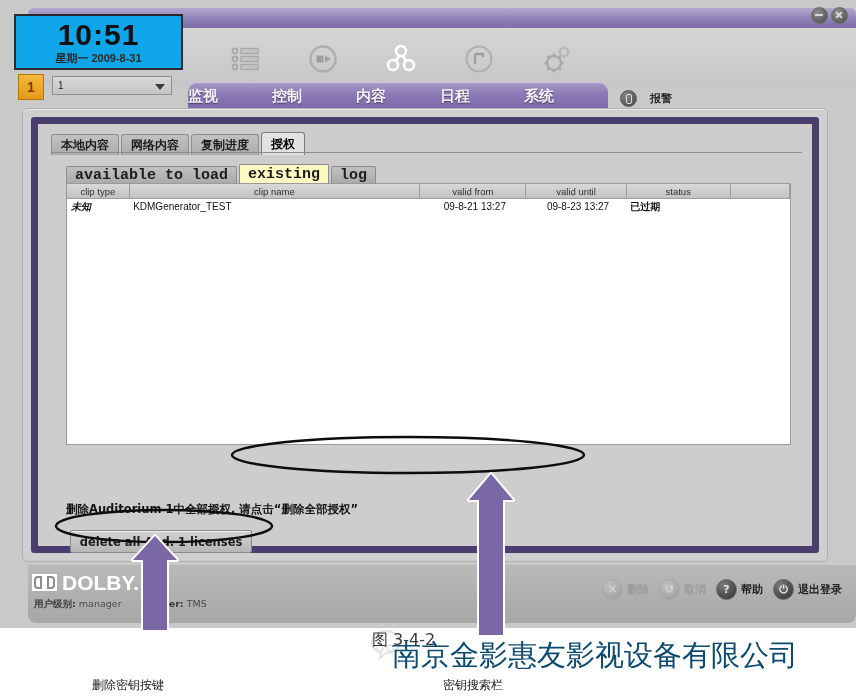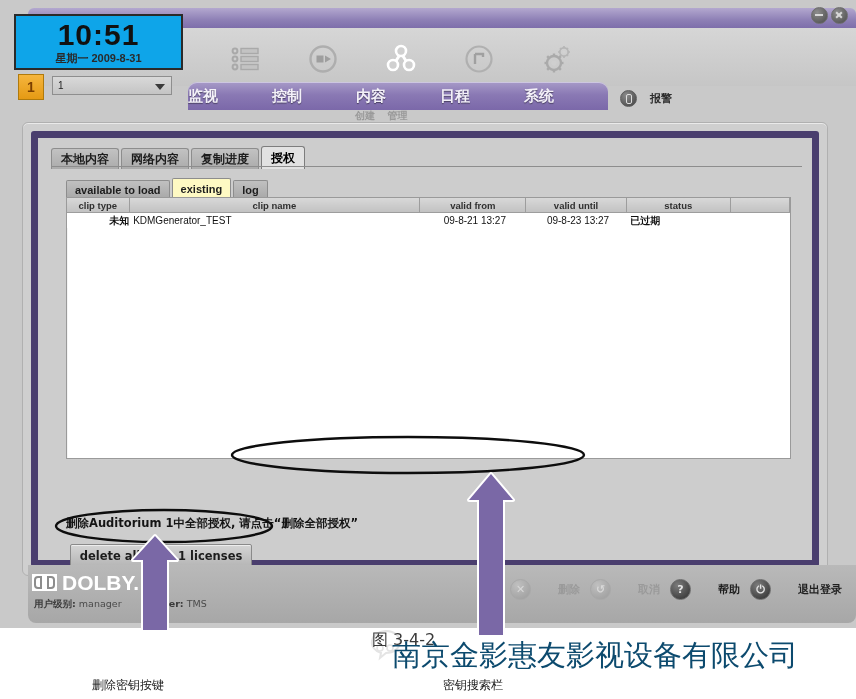--- a/index.html
+++ b/index.html
@@ -106,21 +106,21 @@
     border:1px solid #5d5d5d;position:relative;
   }
   .alarm-dot::after{
     content:"";position:absolute;left:5px;top:3px;width:4px;height:8px;
     border:1px solid #ddd;border-radius:2px;
   }
   .alarm-label{font-size:11px;font-weight:bold;color:#2d2d2d;font-family:"DejaVu Sans",sans-serif;}
 
   
   .panel-outer{
-    position:absolute;left:22px;top:122px;width:804px;height:452px;
+    position:absolute;left:22px;top:108px;width:804px;height:452px;
     background:#cfcfcf;border:1px solid #b0b0b0;border-radius:6px;
     box-shadow:inset 0 1px 0 #eaeaea;
   }
   .panel-purple{
     position:absolute;left:8px;top:8px;right:8px;bottom:8px;
     background:#4a3e6e;border-radius:3px;
   }
   .panel-inner{
     position:absolute;left:7px;top:7px;right:7px;bottom:7px;
     background:#cdcdcd;
@@ -139,46 +139,46 @@
     background:#e2e2e2;height:22px;color:#000;border-color:#7d7d7d;
   }
   .tabs-underline{
     position:absolute;left:13px;top:28px;right:10px;height:1px;background:#8d8d8d;
   }
   .subtabrow{position:absolute;left:28px;top:40px;display:flex;align-items:flex-end;}
   .subtab{
     height:17px;padding:0 8px;margin-right:2px;
     background:linear-gradient(180deg,#c0c0c0,#a9a9a9);
     border:1px solid #8d8d8d;border-bottom:none;border-radius:2px 2px 0 0;
-    font-size:11px;font-weight:bold;color:#1d1d1d;
-    display:flex;align-items:center;font-family:Liberation Sans, sans-serif;
+    font-size:15px;font-weight:bold;color:#1d1d1d;
+    display:flex;align-items:center;font-family:Liberation Mono, monospace;
   }
   .subtab.active{background:#fef9c3;height:19px;}
 
   
   .table-wrap{
     position:absolute;left:28px;top:59px;width:723px;height:260px;
     background:#ffffff;border:1px solid #9a9a9a;
     box-shadow:inset 1px 1px 0 #f4f4f4;
   }
   table.lic{border-collapse:collapse;width:100%;table-layout:fixed;}
   table.lic th{
     background:linear-gradient(180deg,#d8d8d8,#c2c2c2);
     border:1px solid #9d9d9d;border-top:none;border-left:none;
-    font-size:9.5px;font-weight:bold;color:#303030;
+    font-size:9.5px;font-weight:normal;color:#303030;
     height:14px;padding:0;text-align:center;
     font-family:"Liberation Sans",sans-serif;
   }
   table.lic td{
     font-size:10px;color:#111;height:15px;padding:0 0 0 4px;
     border:none;white-space:nowrap;overflow:hidden;
     font-family:"Liberation Sans",sans-serif;
   }
   table.lic tr.row td{background:#ffffff;}
-  td.cliptype{text-align:right;font-weight:bold;font-family:"DejaVu Sans",sans-serif;font-size:10px;border-right:1px solid #bdbdbd;}
+  td.cliptype{text-align:left;font-weight:bold;font-family:"DejaVu Sans",sans-serif;font-size:10px;border-right:1px solid #bdbdbd;font-style:italic;}
   td.status{font-weight:bold;font-family:"DejaVu Sans",sans-serif;font-size:10px;}
   td.dt{text-align:center;}
 
   
   .filter-row{
     position:absolute;left:28px;top:338px;width:723px;height:22px;display:flex;align-items:center;
   }
   .filter-label{
     font-size:11px;font-weight:bold;color:#1d1d1d;margin-right:6px;
     font-family:"DejaVu Sans",sans-serif;white-space:nowrap;
@@ -251,21 +251,21 @@
     background:radial-gradient(circle at 35% 28%,#7c7c7c,#2d2d2d);
     border:1px solid #6a6a6a;
     display:flex;align-items:center;justify-content:center;
     color:#e3e3e3;font-size:11px;font-weight:bold;
     font-family:"DejaVu Sans",sans-serif;
   }
   .fbtn.disabled .fcircle{
     background:radial-gradient(circle at 35% 28%,#c0c0c0,#9b9b9b);
     border-color:#a8a8a8;color:#d8d8d8;
   }
-  .flabel{font-size:11px;font-weight:bold;color:#1f1f1f;font-family:"DejaVu Sans",sans-serif;margin-left:23px;}
+  .flabel{font-size:11px;font-weight:bold;color:#1f1f1f;font-family:"DejaVu Sans",sans-serif;}
   .fbtn.disabled .flabel{color:#9a9a9a;}
 
   
   .anno{position:absolute;left:0;top:0;width:856px;height:699px;pointer-events:none;}
   .caption{
     position:absolute;font-size:12px;color:#1a1a1a;
     font-family:Liberation Sans, sans-serif;white-space:nowrap;margin-top:12px;
   }
   .figcap{
     position:absolute;left:372px;top:630px;font-size:16px;color:#3a3a3a;

